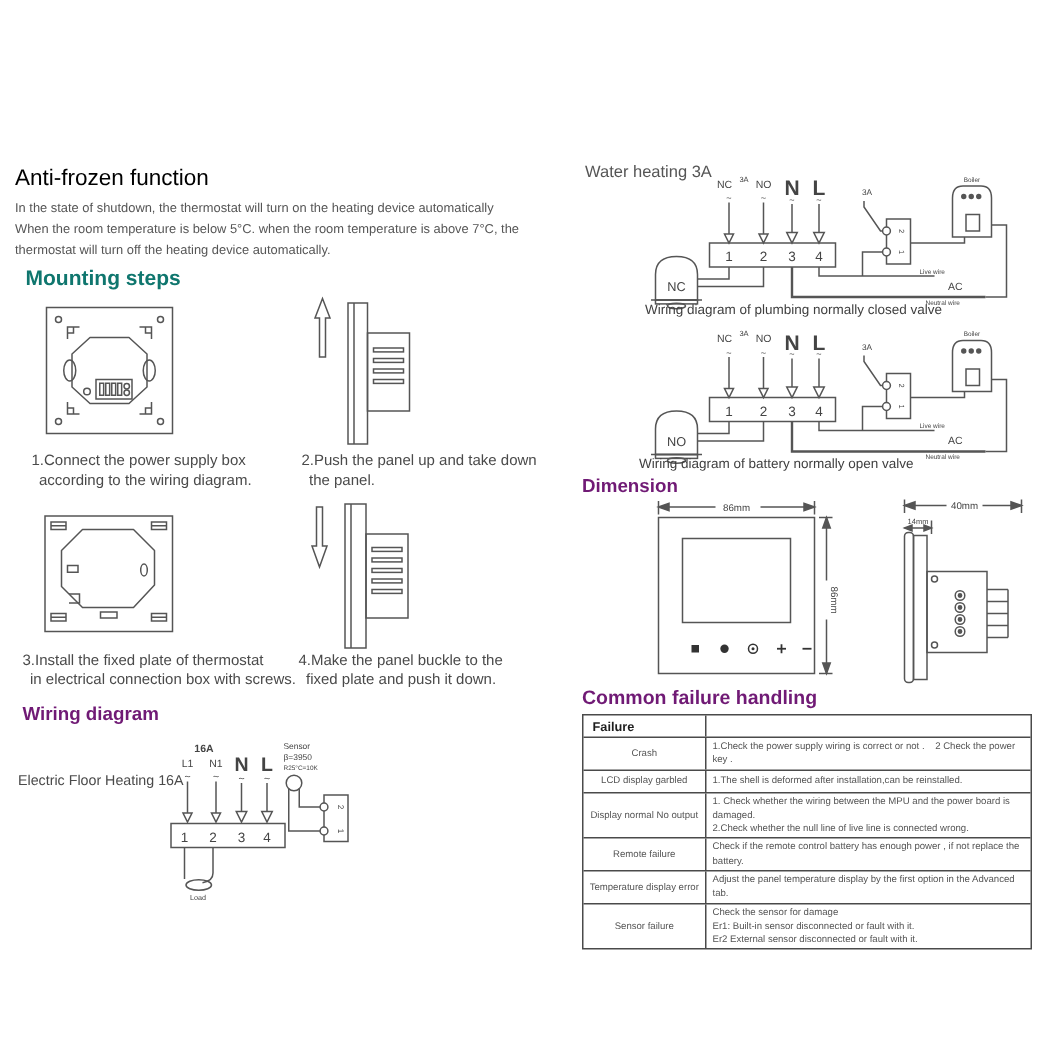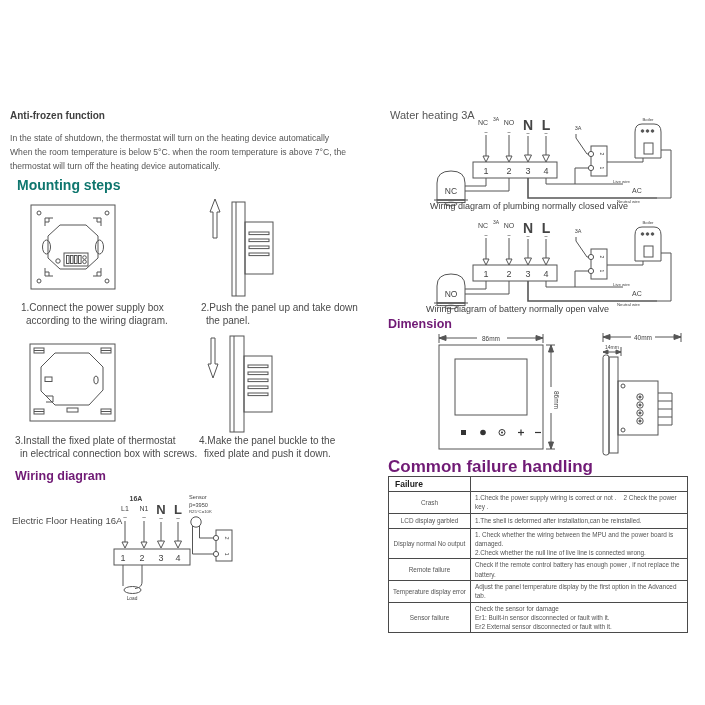--- a/index.html
+++ b/index.html
@@ -1,19 +1,19 @@
 <!DOCTYPE html>
 <html><head>
 <meta charset="utf-8">
 <style>
   *{margin:0;padding:0;box-sizing:border-box}
   html,body{width:705px;height:705px;background:#fff;overflow:hidden}
   body{position:relative;font-family:"Liberation Sans",sans-serif;color:#333}
   .abs{position:absolute}
-  .h1{font-size:10px;font-weight:bold;color:#404040}
+  .h1{font-size:15px;font-weight:normal;color:#000000}
   .h2{font-size:14px;font-weight:bold;color:#0f766e}
   .h3{font-size:12.5px;font-weight:bold;color:#701a75}
   .body-text{font-size:8.6px;color:#555;line-height:13.5px}
   .cap{font-size:10px;color:#4a4a4a;line-height:12.5px}
   .small-label{font-size:9px;color:#4a4a4a}
   .fig-caption{font-size:9px;color:#3f3f3f;width:262px}
   svg{position:absolute;overflow:visible}
   svg text{font-family:"Liberation Sans",sans-serif;fill:#444}
   .ftable{position:absolute;left:388px;top:476px;width:300px;border:1px solid #4a4a4a}
   .frow{display:flex;border-top:1px solid #4a4a4a;align-items:stretch}
@@ -344,21 +344,21 @@
       <line x1="65" y1="72" x2="79" y2="72"></line>
       <line x1="65" y1="80" x2="79" y2="80"></line>
       <line x1="65" y1="88" x2="79" y2="88"></line>
       <line x1="65" y1="96" x2="79" y2="96"></line>
     <line x1="79" y1="64" x2="79" y2="96"></line>
   </g>
   <text x="50" y="10.5" font-size="6.5" text-anchor="middle">40mm</text>
   <text x="19" y="20" font-size="5" text-anchor="middle">14mm</text>
 </svg>
 
-<div class="abs h3" style="left:388px;top:457px;font-size:17px">Common failure handling</div>
+<div class="abs h3" style="left:388px;top:457px;font-size:13px">Common failure handling</div>
 
 <div class="ftable">
   <div class="frow fhead" style="min-height:14px">
     <div class="cell-f">Failure</div>
   </div>
   <div class="frow" style="min-height:15px">
     <div class="cell-f">Crash</div>
     <div class="cell-h">1.Check the power supply wiring is correct or not .    2 Check the power key .</div>
   </div>
   <div class="frow" style="min-height:15px">

